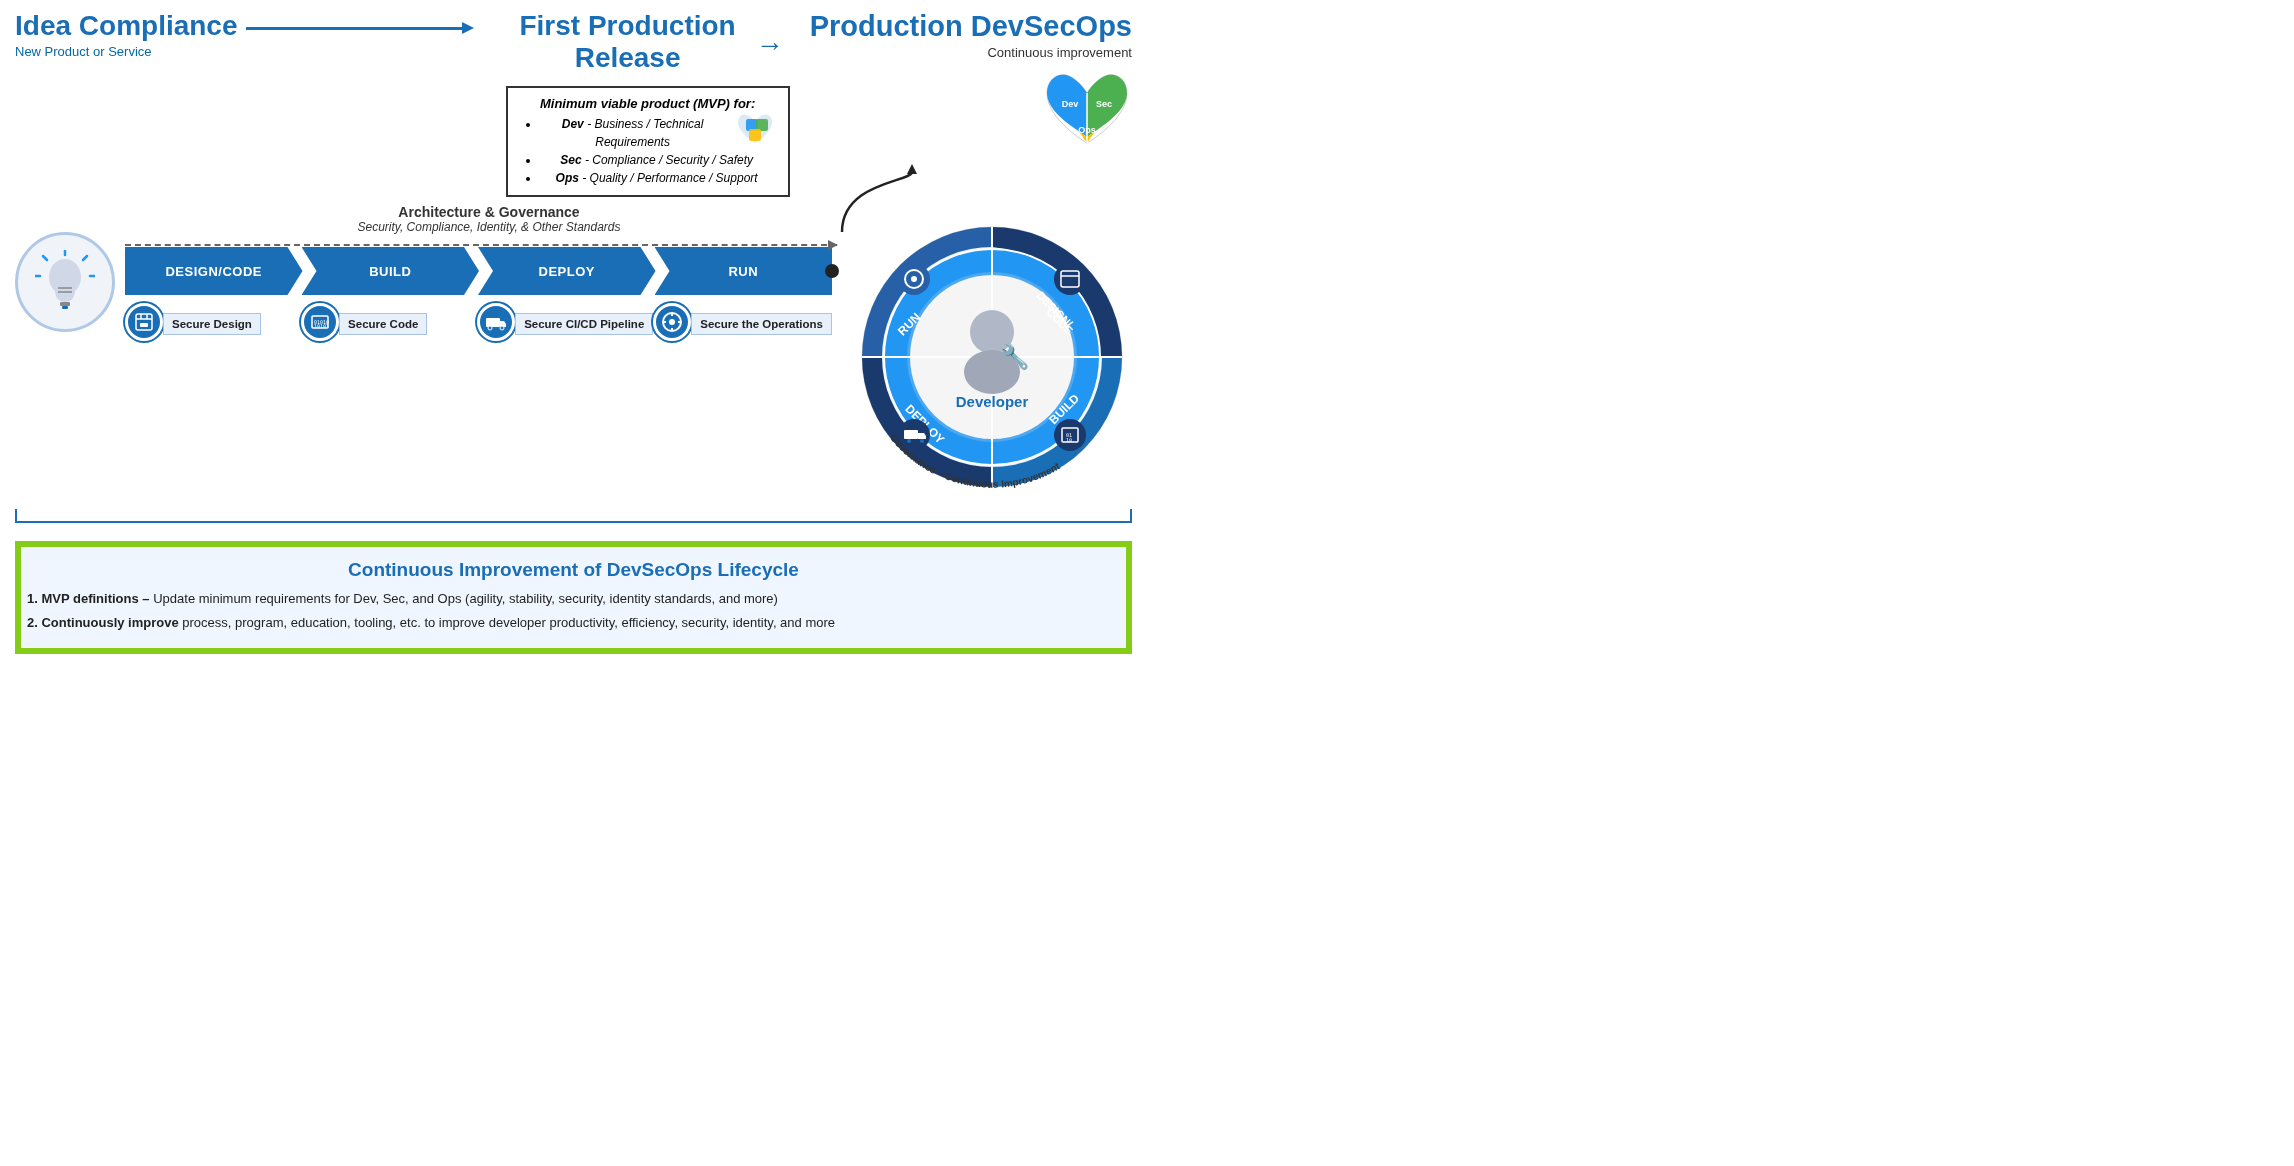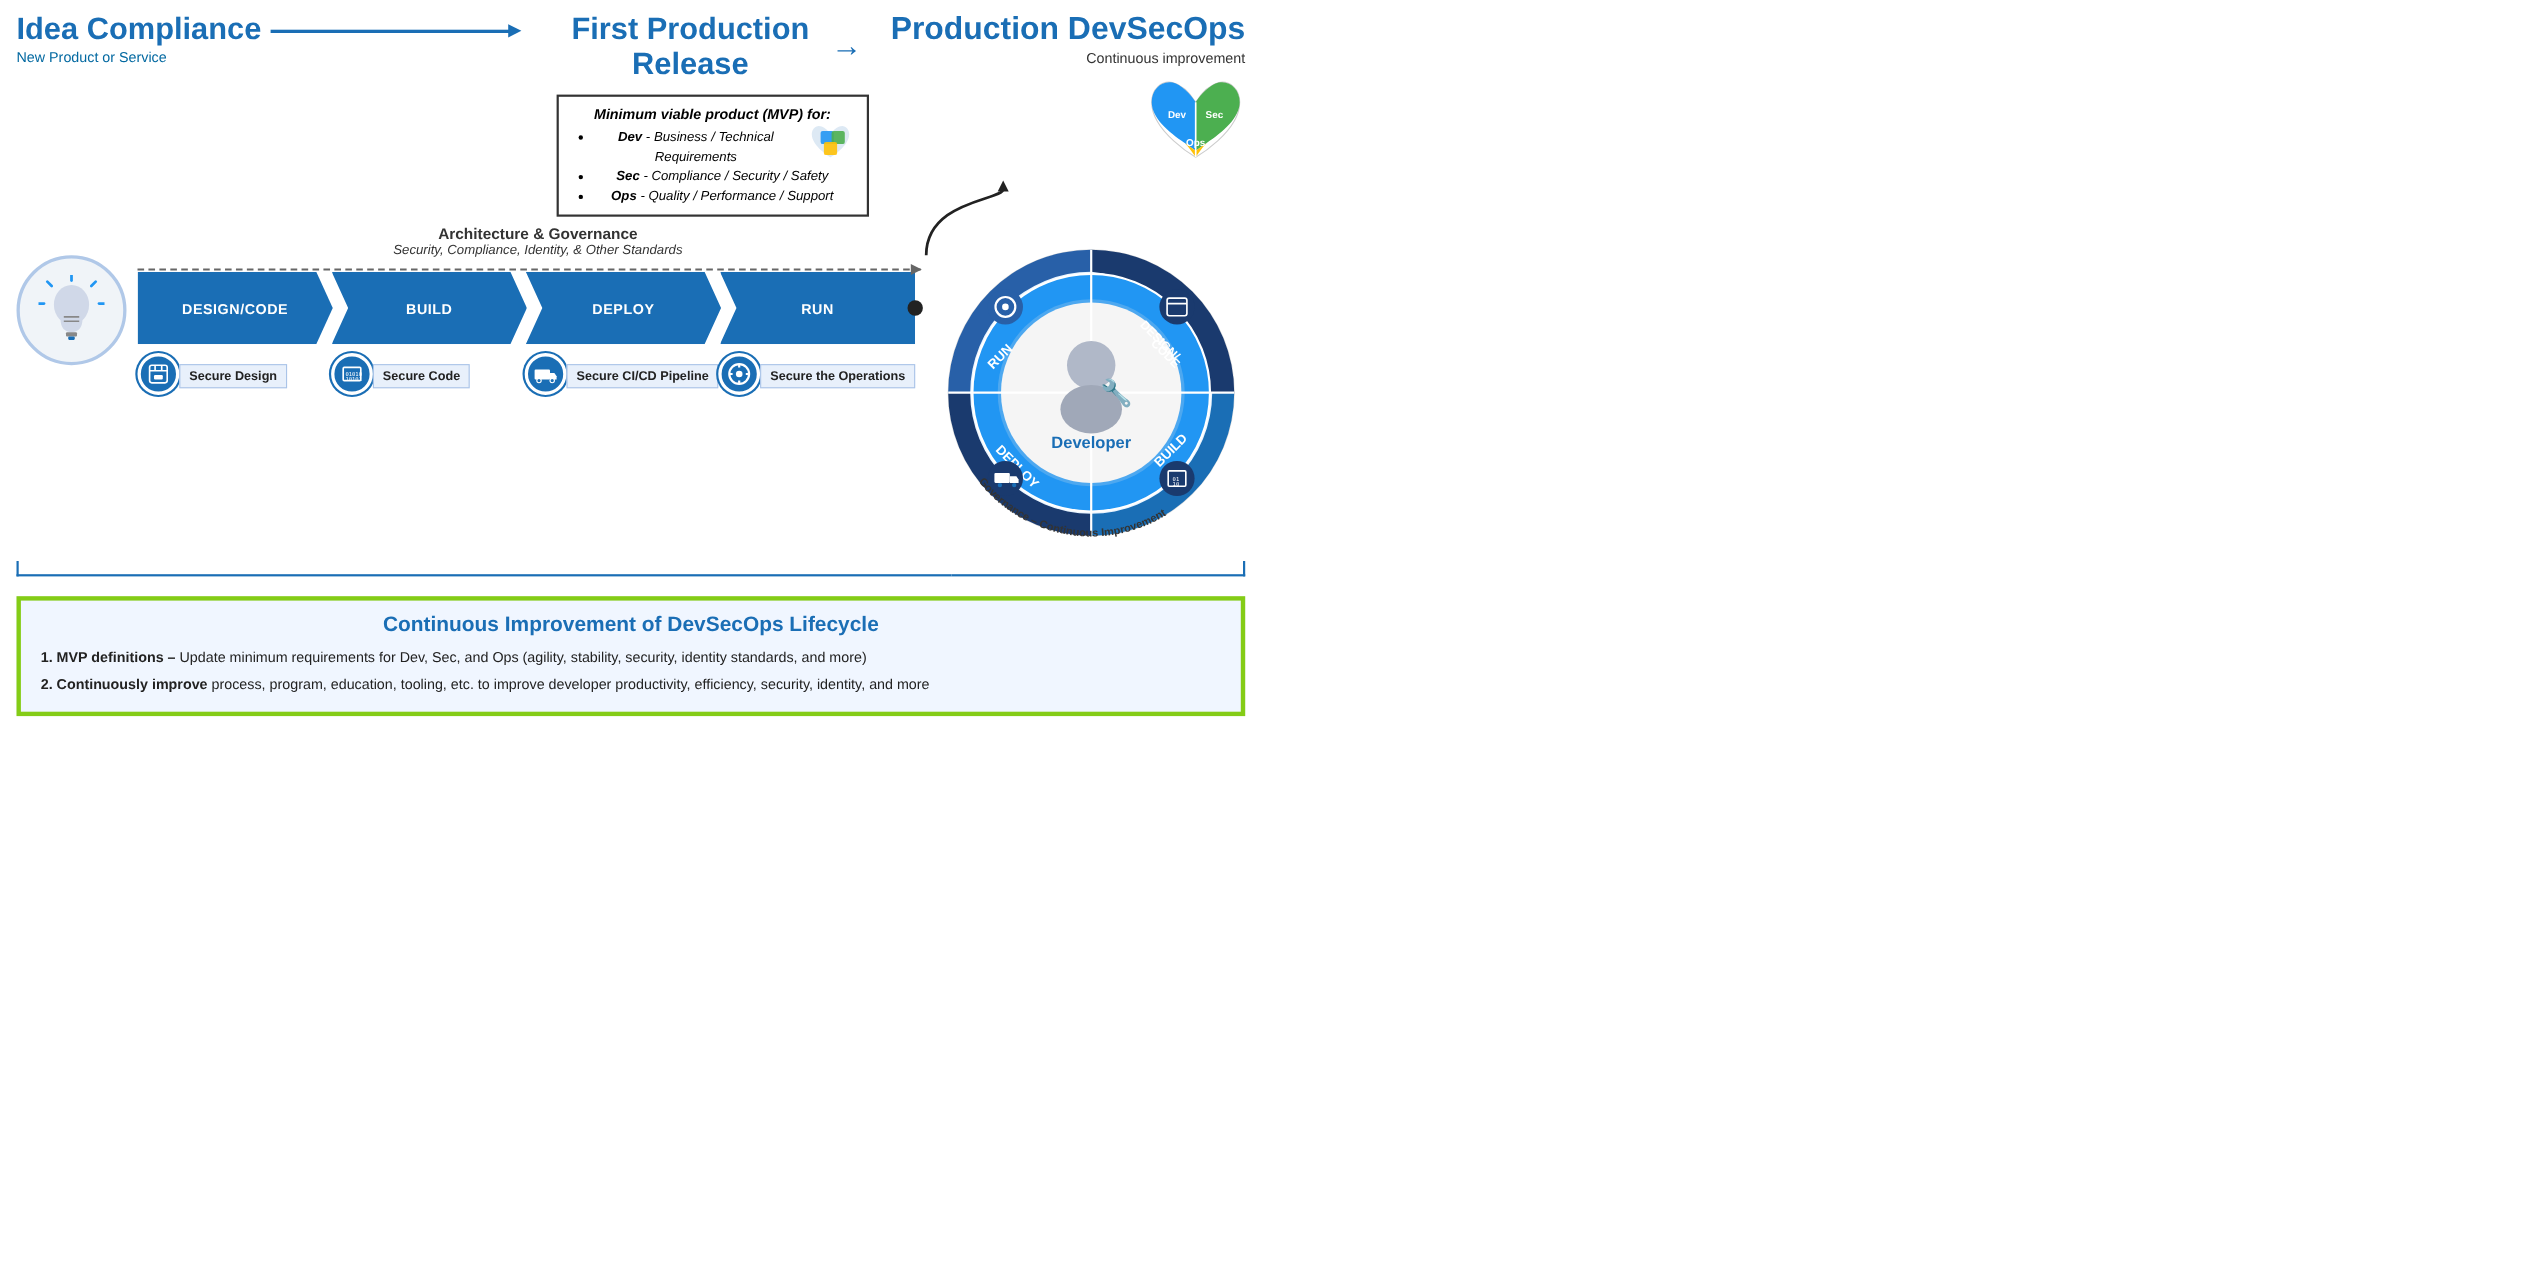--- a/index.html
+++ b/index.html
@@ -155,21 +155,21 @@
 
     
     .pipeline-container {
       flex: 1;
       margin-top: 45px;
       position: relative;
     }
     .pipeline-arrow {
       display: flex;
       align-items: stretch;
-      height: 66px;
+      height: 48px;
     }
     .pipeline-segment {
       display: flex;
       align-items: center;
       justify-content: center;
       background: #1a6eb5;
       color: #fff;
       font-weight: 700;
       font-size: 13px;
       letter-spacing: 0.5px;
@@ -227,22 +227,22 @@
       flex: 0 0 280px;
       width: 280px;
       position: relative;
       margin-left: 20px;
       margin-top: 15px;
     }
 
     
     .bottom-section {
       margin-top: 18px;
-      border: 4px solid #84cc16;
-      padding: 12px 18px;
+      border: 6px solid #84cc16;
+      padding: 12px 6px;
       background: #f0f6ff;
     }
     .bottom-title {
       font-size: 19px;
       font-weight: 900;
       color: #1a6eb5;
       text-align: center;
       margin-bottom: 8px;
     }
     .bottom-item {

